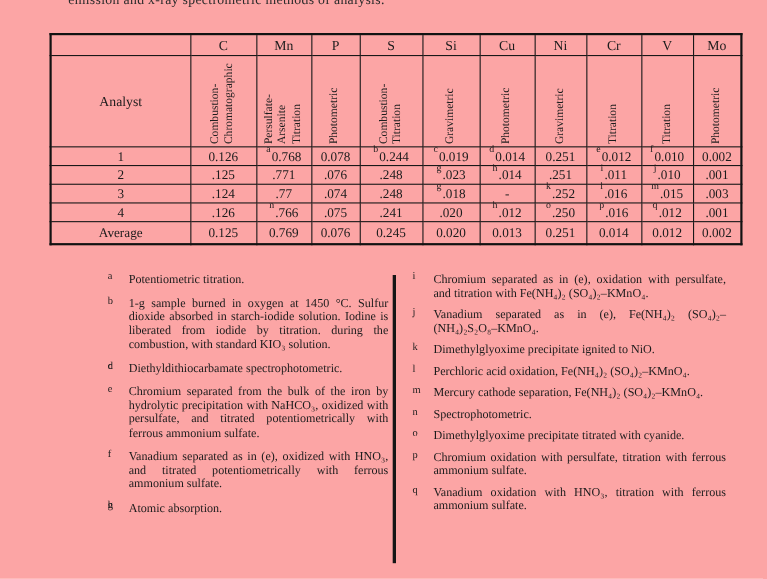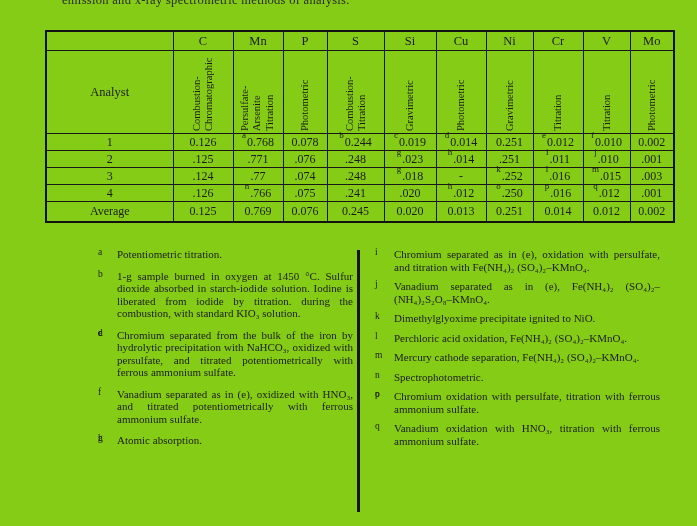--- a/index.html
+++ b/index.html
@@ -1,19 +1,19 @@
 <!DOCTYPE html>
 <html><head>
 <meta charset="utf-8">
 <style>
   html,body{margin:0;padding:0;}
   #page{
     position:relative;
     width:697px;height:526px;
-    background:#84cc16;
+    background:#fca5a5;
     overflow:hidden;
     font-family:"Liberation Serif","DejaVu Serif",serif;
     color:#1c1c1c;
   }
   
   #caption{
     position:absolute;left:62px;top:-7px;
     font-size:12.5px;letter-spacing:.3px;color:#2b2b2b;
     white-space:nowrap;
   }
@@ -208,32 +208,32 @@
             <td>0.002</td>
           </tr>
         </tbody>
     </table>
   </div>
 
   <div id="fnleft" class="fncol">
       <div class="fnote"><span class="mark">a</span><span>Potentiometric titration.</span></div>
       <div class="fnote"><span class="mark">b</span><span>1-g sample burned in oxygen at 1450 °C. Sulfur dioxide absorbed in starch-iodide solution. Iodine is liberated from iodide by titration. during the combustion, with standard KIO₃ solution.</span></div>
       <div class="fnote"><span class="mark">c</span></div>
-      <div class="fnote"><span class="mark">d</span></div>
+      <div class="fnote"><span class="mark">d</span><span>Diethyldithiocarbamate spectrophotometric.</span></div>
       <div class="fnote"><span class="mark">e</span><span>Chromium separated from the bulk of the iron by hydrolytic precipitation with NaHCO₃, oxidized with persulfate, and titrated potentiometrically with ferrous ammonium sulfate.</span></div>
       <div class="fnote"><span class="mark">f</span><span>Vanadium separated as in (e), oxidized with HNO₃, and titrated potentiometrically with ferrous ammonium sulfate.</span></div>
       <div class="fnote"><span class="mark">g</span></div>
       <div class="fnote"><span class="mark">h</span><span>Atomic absorption.</span></div>
     </div>
   <div id="fndivider"></div>
   <div id="fnright" class="fncol">
       <div class="fnote"><span class="mark">i</span><span>Chromium separated as in (e), oxidation with persulfate, and titration with Fe(NH₄)₂ (SO₄)₂–KMnO₄.</span></div>
       <div class="fnote"><span class="mark">j</span><span>Vanadium separated as in (e), Fe(NH₄)₂ (SO₄)₂–(NH₄)₂S₂O₈–KMnO₄.</span></div>
       <div class="fnote"><span class="mark">k</span><span>Dimethylglyoxime precipitate ignited to NiO.</span></div>
       <div class="fnote"><span class="mark">l</span><span>Perchloric acid oxidation, Fe(NH₄)₂ (SO₄)₂–KMnO₄.</span></div>
       <div class="fnote"><span class="mark">m</span><span>Mercury cathode separation, Fe(NH₄)₂ (SO₄)₂–KMnO₄.</span></div>
       <div class="fnote"><span class="mark">n</span><span>Spectrophotometric.</span></div>
-      <div class="fnote"><span class="mark">o</span></div>
+      <div class="fnote"><span class="mark">o</span><span>Dimethylglyoxime precipitate titrated with cyanide.</span></div>
       <div class="fnote"><span class="mark">p</span><span>Chromium oxidation with persulfate, titration with ferrous ammonium sulfate.</span></div>
       <div class="fnote"><span class="mark">q</span><span>Vanadium oxidation with HNO₃, titration with ferrous ammonium sulfate.</span></div>
     </div>
 
 </div>
 
 </body></html>

